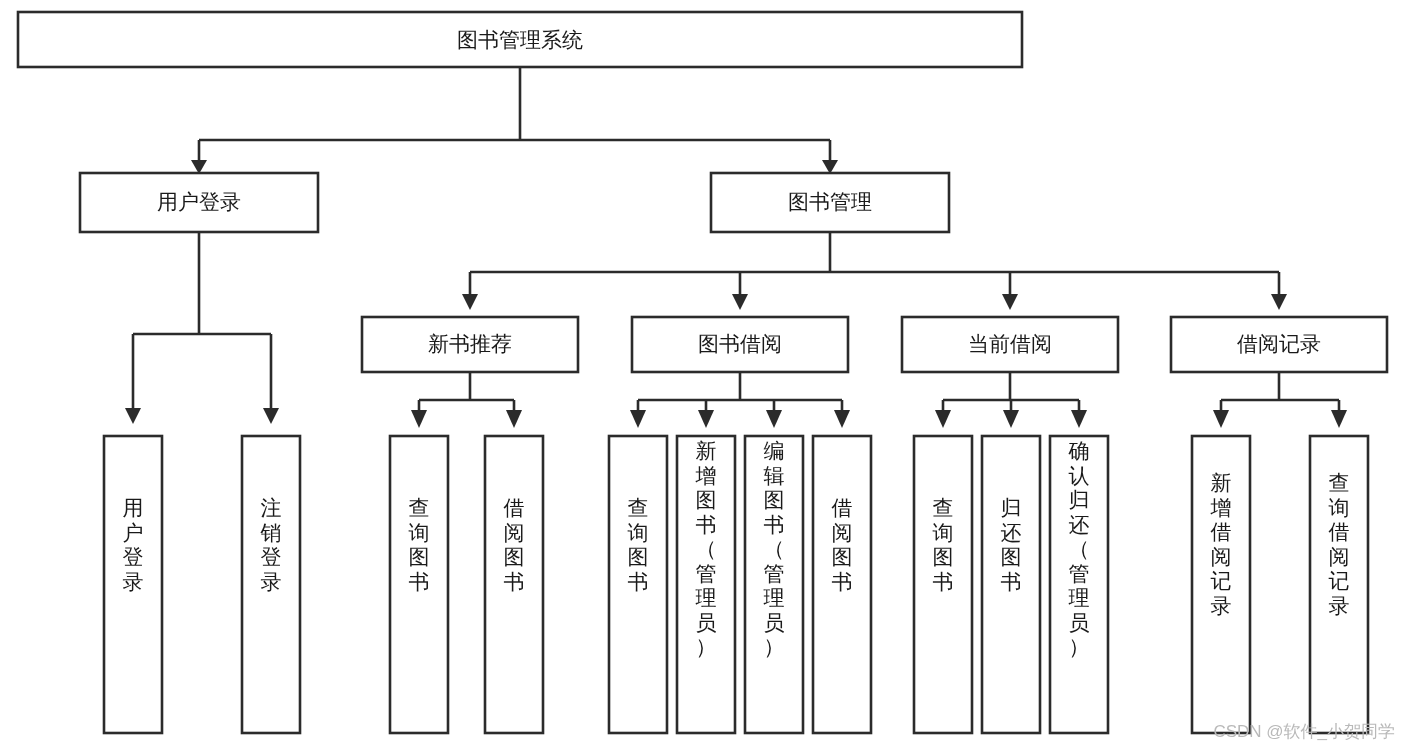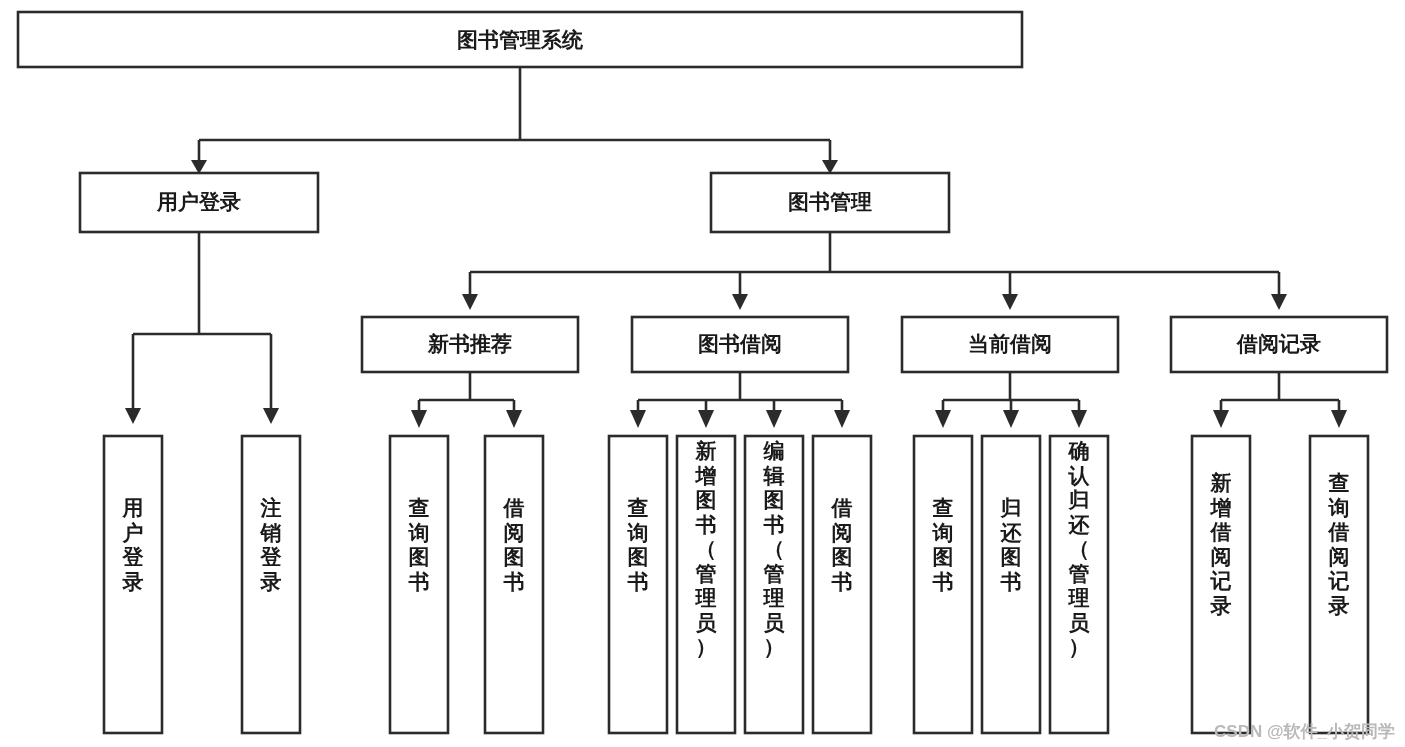--- a/index.html
+++ b/index.html
@@ -11,21 +11,20 @@
     width: 1405px;
     height: 747px;
     font-family: "Liberation Sans", "DejaVu Sans", sans-serif;
     overflow: hidden;
     position: relative;
   }
   #diagram-root {
     position: relative;
     width: 1405px;
     height: 747px;
-    font-weight: bold;
   }
   svg#tree-svg {
     position: absolute;
     top: 0;
     left: 0;
     width: 1405px;
     height: 747px;
     display: block;
   }
   .node-box {

